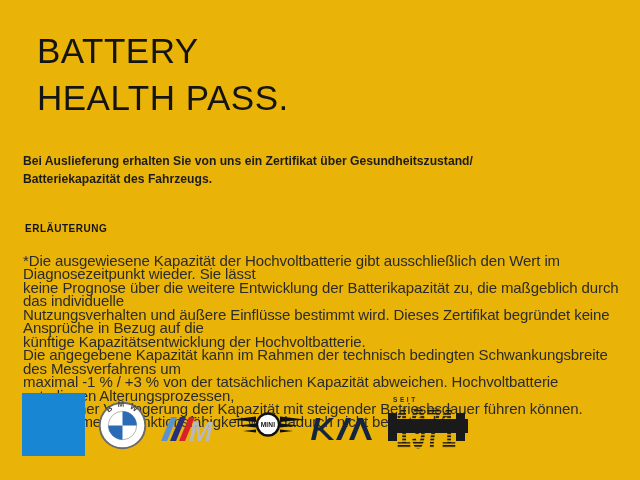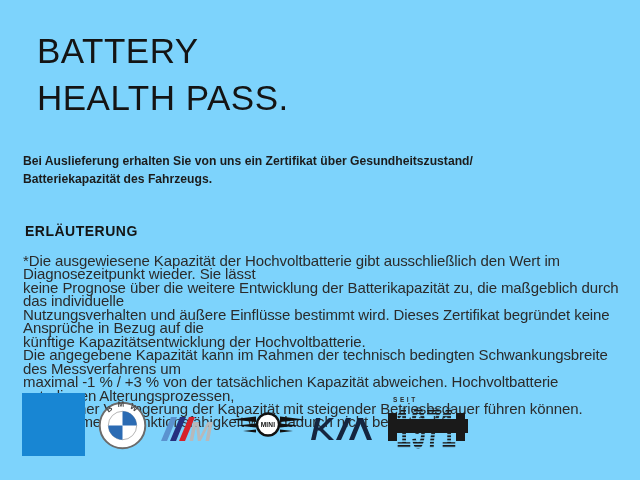--- a/index.html
+++ b/index.html
@@ -1,31 +1,31 @@
 <!DOCTYPE html>
 <html><head>
 <meta charset="utf-8">
 <style>
   html,body{margin:0;padding:0;background:#888;}
   .page{
-    position:relative;width:640px;height:480px;background:#7dd3fc;
+    position:relative;width:640px;height:480px;background:#eab308;
     overflow:hidden;font-family:"Liberation Sans",sans-serif;color:#1a1a1a;text-decoration:underline;
   }
   .abs{position:absolute;}
   .pre{white-space:pre-line;}
   .title{
     left:37px;top:27px;font-size:35px;line-height:47px;font-weight:500;
     letter-spacing:.5px;color:#141414;
   }
   .intro{
     left:23px;top:152px;font-size:13.5px;line-height:17.6px;font-weight:700;
     color:#1c1c1c;transform:scaleX(.9);transform-origin:left top;width:560px;
   }
   .heading{
-    left:25px;top:223px;font-size:14px;font-weight:700;letter-spacing:.5px;
+    left:25px;top:223px;font-size:10px;font-weight:700;letter-spacing:.5px;
     color:#141414;
   }
   .body-text{
     left:23px;top:254px;font-size:15px;line-height:13.45px;color:#2b2b2b;
     letter-spacing:-.1px;width:610px;
   }
   .seit-label{
     left:393px;top:396px;font-size:6.5px;letter-spacing:2.6px;color:#2a2a2a;
     font-weight:700;z-index:2;
   }

